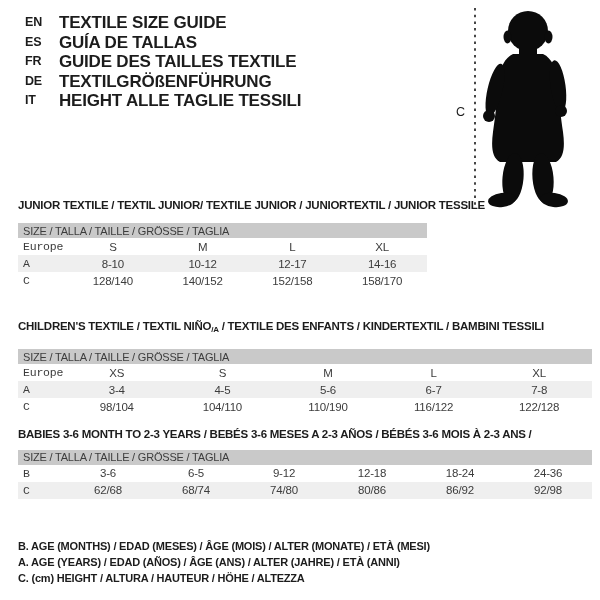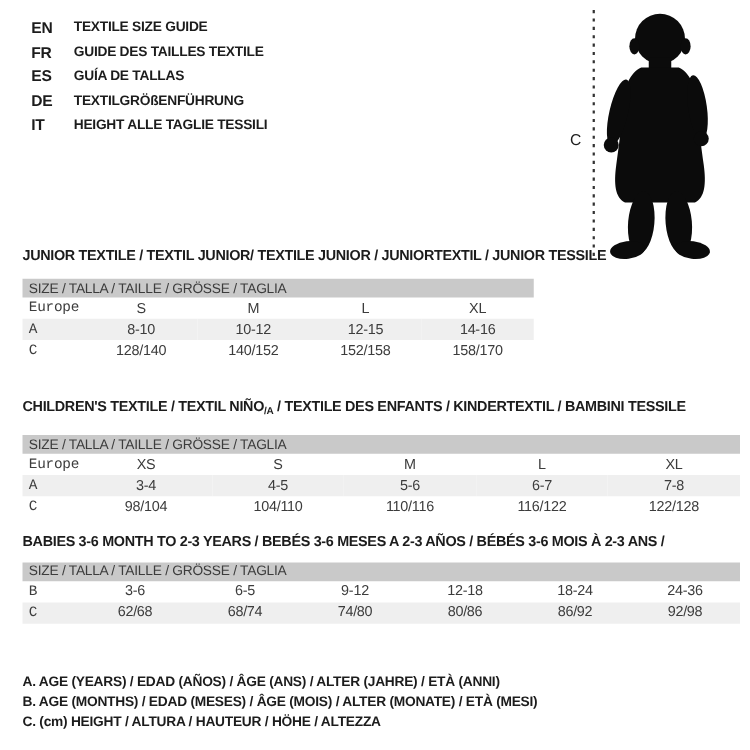--- a/index.html
+++ b/index.html
@@ -5,21 +5,21 @@
   html,body{margin:0;padding:0;background:#ffffff;}
   body{width:600px;height:600px;position:relative;overflow:hidden;
        font-family:"Liberation Sans",sans-serif;-webkit-font-smoothing:antialiased;}
 
   .page{position:absolute;inset:0;background:#fff;}
 
   
   .lang-block{position:absolute;left:25px;top:13px;}
   .lang-row{display:flex;line-height:19.5px;}
   .lang-code{width:34px;font-weight:bold;font-size:12.5px;color:#1c1c1c;letter-spacing:-.2px;}
-  .lang-title{font-weight:bold;font-size:11px;color:#1c1c1c;letter-spacing:-.2px;white-space:nowrap;}
+  .lang-title{font-weight:bold;font-size:17px;color:#1c1c1c;letter-spacing:-.2px;white-space:nowrap;}
 
   
   .figure-block{position:absolute;left:440px;top:0;width:160px;height:215px;}
   .figure-block svg{position:absolute;inset:0;}
   .measure-label{position:absolute;left:16px;top:105px;font-size:12.5px;color:#1c1c1c;}
 
   
   .section{position:absolute;left:18px;}
   #junior{top:199px;width:409px;}
   #children{top:320px;width:574px;}
@@ -46,26 +46,26 @@
 <body>
 
 <div class="page">
 
   <div class="lang-block">
     <div class="lang-row">
       <span class="lang-code">EN</span>
       <span class="lang-title">TEXTILE SIZE GUIDE</span>
     </div>
     <div class="lang-row">
+      <span class="lang-code">ES</span>
+      <span class="lang-title">GUÍA DE TALLAS</span>
+    </div>
+    <div class="lang-row">
       <span class="lang-code">FR</span>
       <span class="lang-title">GUIDE DES TAILLES TEXTILE</span>
-    </div>
-    <div class="lang-row">
-      <span class="lang-code">ES</span>
-      <span class="lang-title">GUÍA DE TALLAS</span>
     </div>
     <div class="lang-row">
       <span class="lang-code">DE</span>
       <span class="lang-title">TEXTILGRÖßENFÜHRUNG</span>
     </div>
     <div class="lang-row">
       <span class="lang-code">IT</span>
       <span class="lang-title">HEIGHT ALLE TAGLIE TESSILI</span>
     </div>
   </div>
@@ -110,37 +110,37 @@
           <td class="lbl">Europe</td>
           <td>S</td>
           <td>M</td>
           <td>L</td>
           <td>XL</td>
         </tr>
         <tr class="shaded">
           <td class="lbl">A</td>
           <td>8-10</td>
           <td>10-12</td>
-          <td>12-15</td>
+          <td>12-17</td>
           <td>14-16</td>
         </tr>
         <tr>
           <td class="lbl">C</td>
           <td>128/140</td>
           <td>140/152</td>
           <td>152/158</td>
           <td>158/170</td>
         </tr>
       </tbody>
     </table>
   </div>
 
   <div class="section" id="children">
     <div class="sec-title">
-      <span>CHILDREN'S TEXTILE / TEXTIL NIÑO</span><span class="sub">/A</span><span> / TEXTILE DES ENFANTS / KINDERTEXTIL / BAMBINI TESSILE</span>
+      <span>CHILDREN'S TEXTILE / TEXTIL NIÑO</span><span class="sub">/A</span><span> / TEXTILE DES ENFANTS / KINDERTEXTIL / BAMBINI TESSILI</span>
     </div>
     <table>
       <colgroup>
           <col style="width:46px">
           <col>
           <col>
           <col>
           <col>
           <col>
         </colgroup>
@@ -161,21 +161,21 @@
           <td>3-4</td>
           <td>4-5</td>
           <td>5-6</td>
           <td>6-7</td>
           <td>7-8</td>
         </tr>
         <tr>
           <td class="lbl">C</td>
           <td>98/104</td>
           <td>104/110</td>
-          <td>110/116</td>
+          <td>110/190</td>
           <td>116/122</td>
           <td>122/128</td>
         </tr>
       </tbody>
     </table>
   </div>
 
   <div class="section" id="babies">
     <div class="sec-title">
       <div>BABIES 3-6 MONTH TO 2-3 YEARS / BEBÉS 3-6 MESES A 2-3 AÑOS / BÉBÉS 3-6 MOIS À 2-3 ANS /</div>
@@ -210,18 +210,18 @@
           <td>74/80</td>
           <td>80/86</td>
           <td>86/92</td>
           <td>92/98</td>
         </tr>
       </tbody>
     </table>
   </div>
 
   <div class="footnotes">
+    <div class="footnote">B. AGE (MONTHS) / EDAD (MESES) / ÂGE (MOIS) / ALTER (MONATE) / ETÀ (MESI)</div>
     <div class="footnote">A. AGE (YEARS) / EDAD (AÑOS) / ÂGE (ANS) / ALTER (JAHRE) / ETÀ (ANNI)</div>
-    <div class="footnote">B. AGE (MONTHS) / EDAD (MESES) / ÂGE (MOIS) / ALTER (MONATE) / ETÀ (MESI)</div>
     <div class="footnote">C. (cm) HEIGHT / ALTURA / HAUTEUR / HÖHE / ALTEZZA</div>
   </div>
 
 </div>
 
 </body></html>

